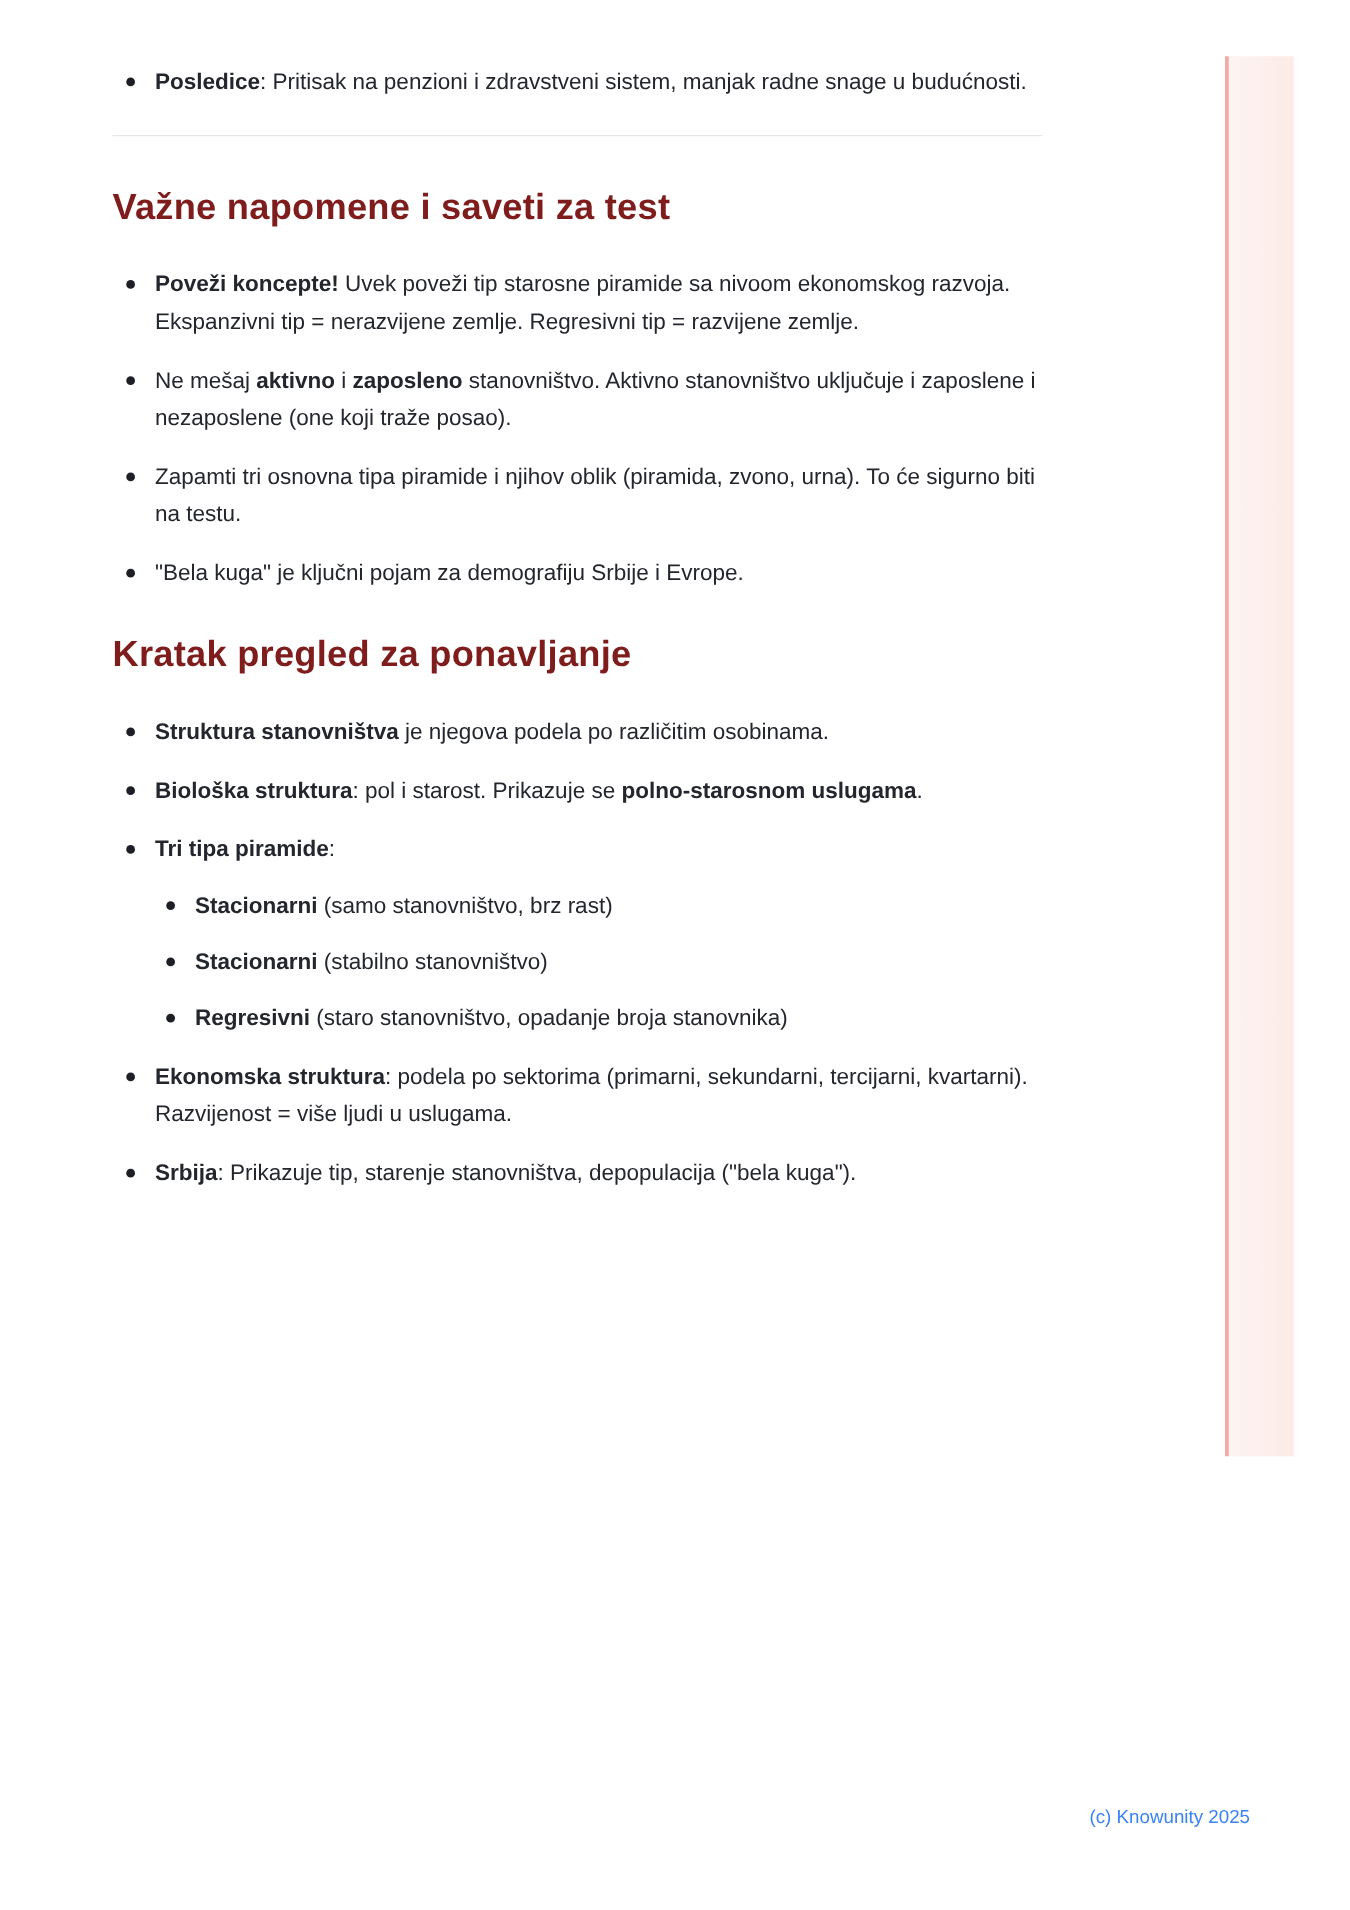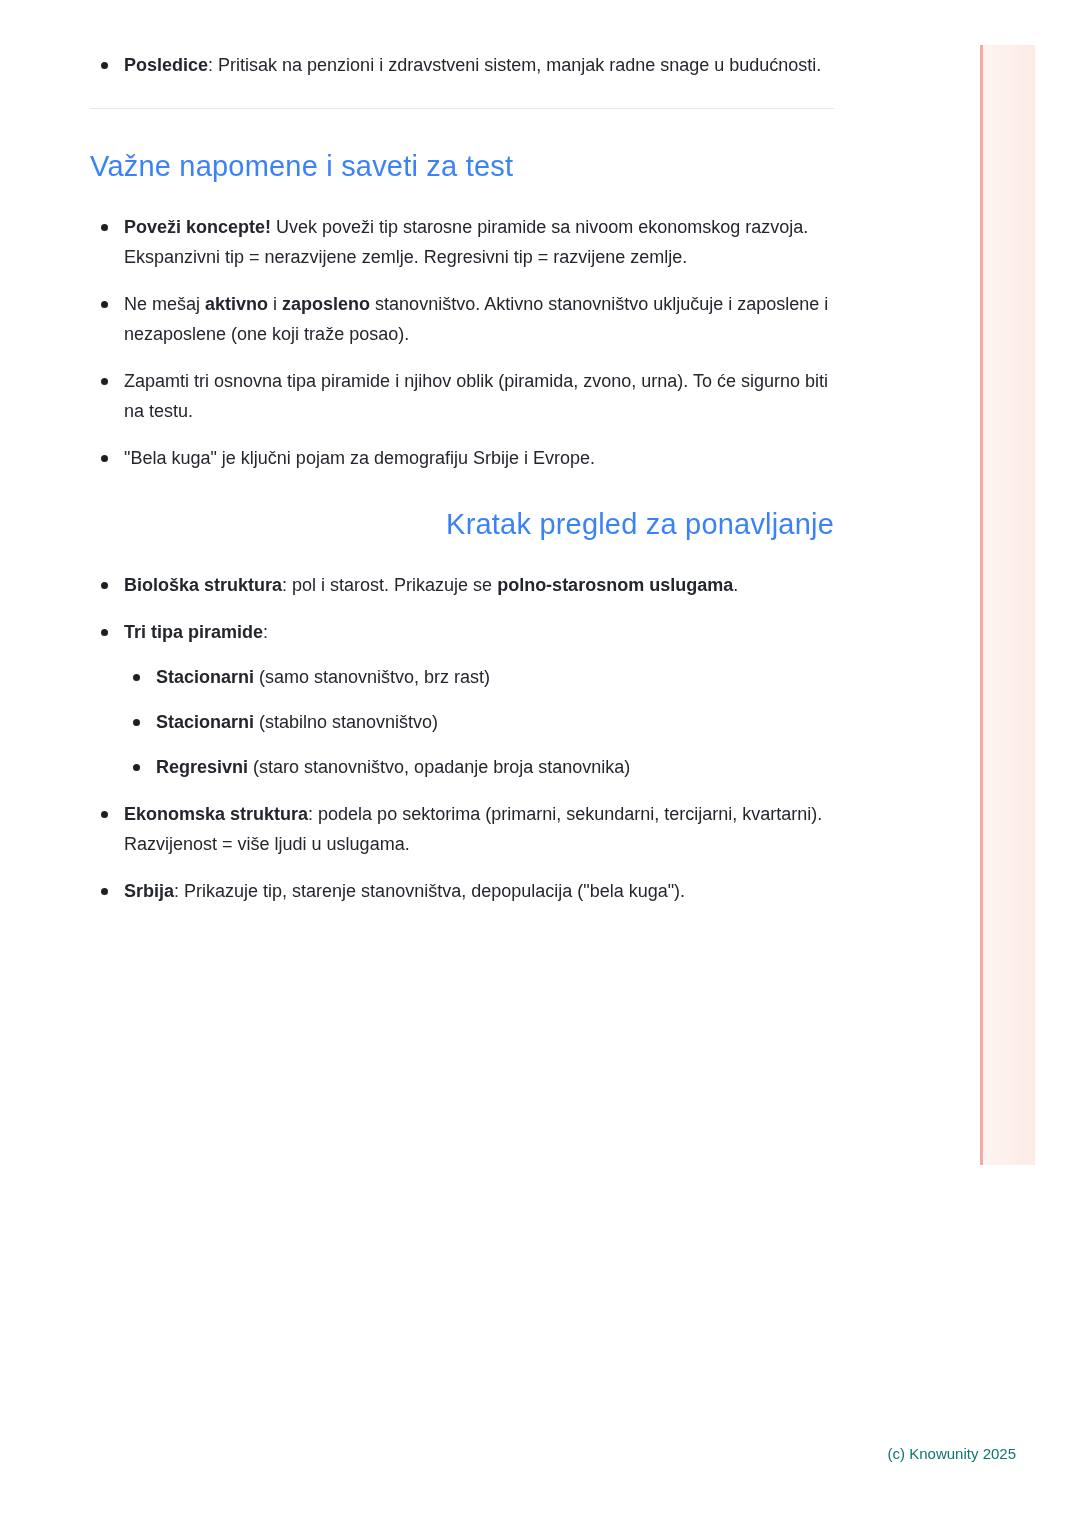--- a/index.html
+++ b/index.html
@@ -55,42 +55,42 @@
     border-radius: 50%;
     background: #1d1f26;
   }
   .b { font-weight: 700; }
   hr.divider {
     border: none;
     border-top: 1px solid #e8e8ec;
     margin: 28px 0 0 0;
   }
   h2.section-heading {
-    color: #3b82f6;
+    color: #7f1d1d;
     font-size: 29px;
-    font-weight: 400;
+    font-weight: 700;
     line-height: 1.2;
     margin: 40px 0 28px 0;
     letter-spacing: 0.2px;
   }
-  h2.second { margin-top: 34px; text-align: right; }
+  h2.second { margin-top: 34px; }
   .side-strip {
     position: absolute;
     top: 45px;
     right: 45px;
     width: 55px;
     height: 1120px;
     background: linear-gradient(90deg, #fdf4f2 0%, #fceae6 100%);
     border-left: 3px solid #f2aba4;
   }
   .footer {
     position: absolute;
-    right: 64px;
+    right: 80px;
     bottom: 66px;
-    color: #0f766e;
+    color: #3b82f6;
     font-size: 15px;
     text-align: center;
   }
 </style>
 </head>
 <body>
 
 <div class="page">
   <div class="content">
 
@@ -116,20 +116,23 @@
       </li>
       <li>
         <span><span>"Bela kuga" je ključni pojam za demografiju Srbije i Evrope.</span></span>
       </li>
     </ul>
 
     <h2 class="section-heading second">Kratak pregled za ponavljanje</h2>
 
     <ul class="bullet-list">
       <li>
+        <span><span class="b">Struktura stanovništva</span><span> je njegova podela po različitim osobinama.</span></span>
+      </li>
+      <li>
         <span><span class="b">Biološka struktura</span><span>: pol i starost. Prikazuje se </span><span class="b">polno-starosnom uslugama</span><span>.</span></span>
       </li>
       <li>
         <span><span class="b">Tri tipa piramide</span><span>:</span></span>
         <ul class="sub-list">
           <li>
             <span><span class="b">Stacionarni</span><span> (samo stanovništvo, brz rast)</span></span>
           </li>
           <li>
             <span><span class="b">Stacionarni</span><span> (stabilno stanovništvo)</span></span>

